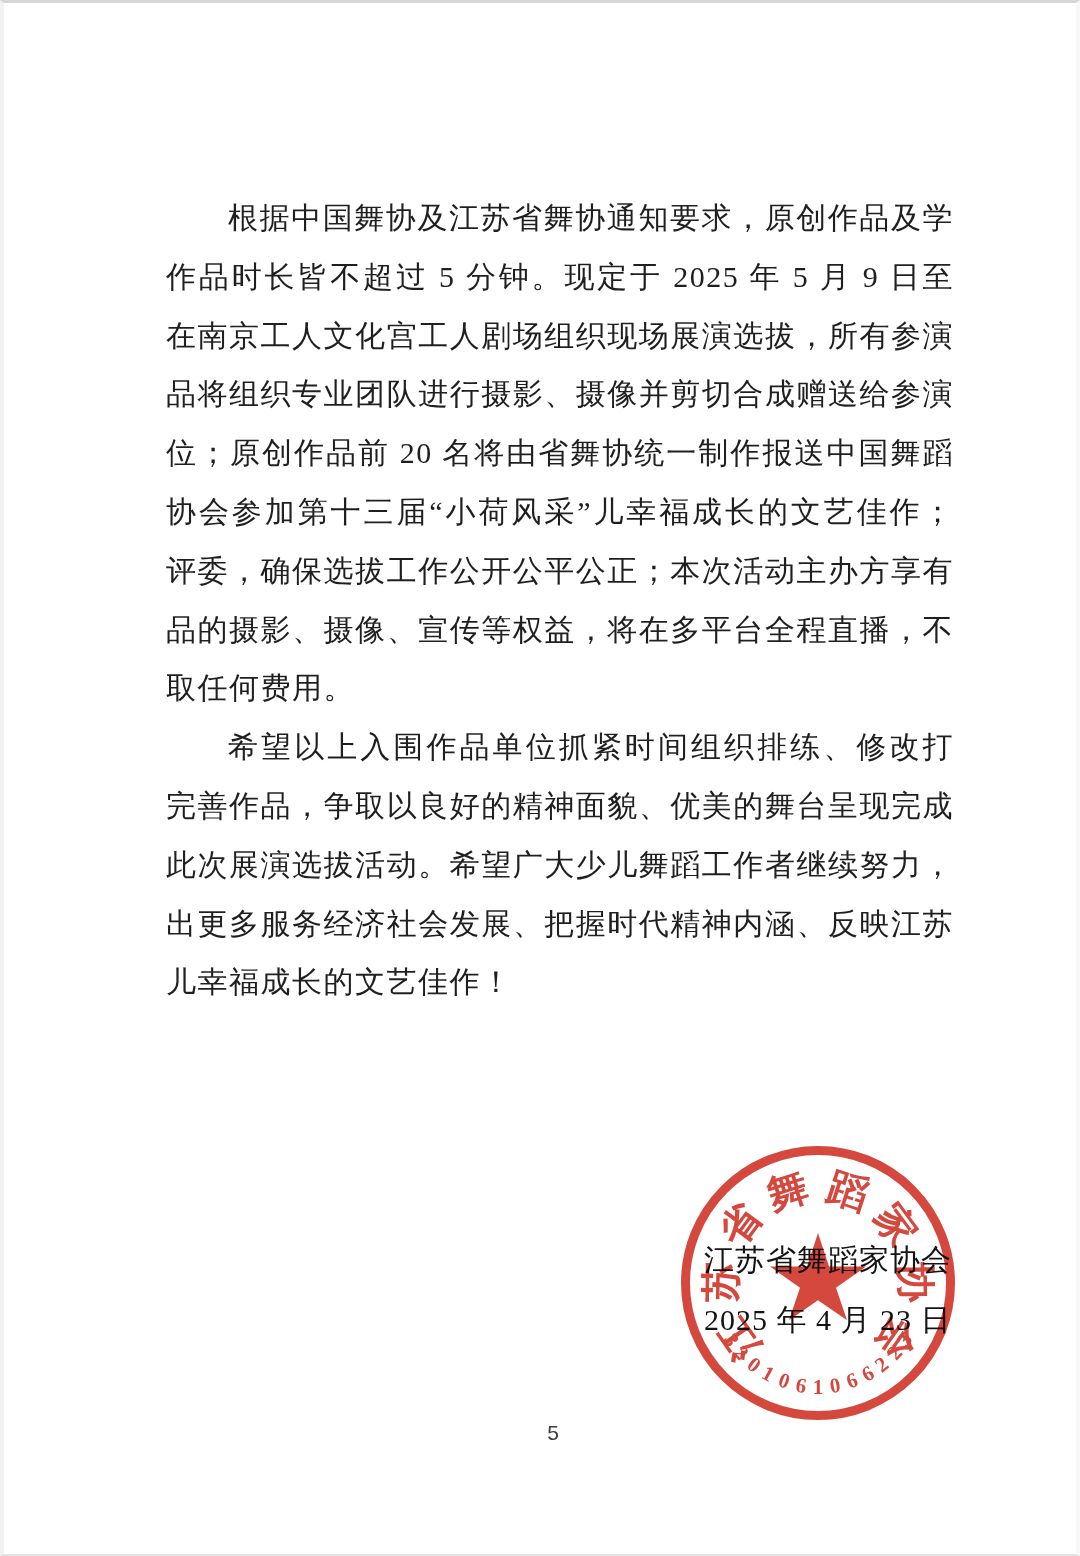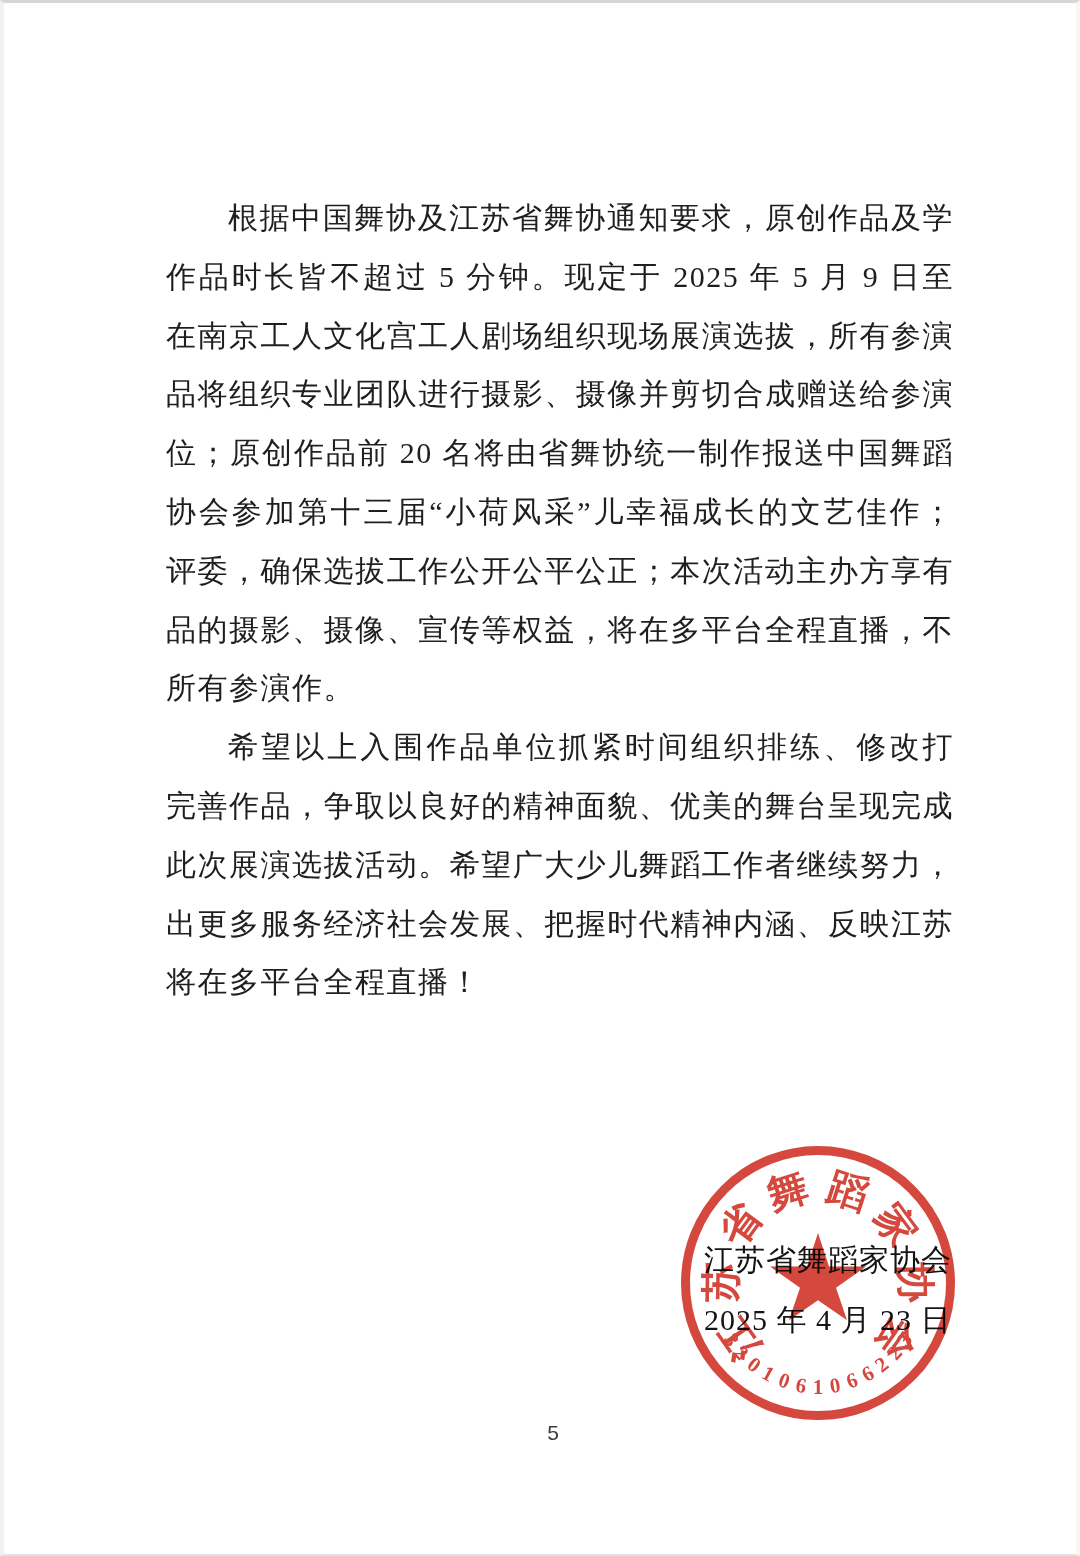--- a/index.html
+++ b/index.html
@@ -93,26 +93,26 @@
 
   <div class="body-text">
       <div class="line just ind">根据中国舞协及江苏省舞协通知要求，原创作品及学习</div>
       <div class="line just">作品时长皆不超过 5 分钟。现定于 2025 年 5 月 9 日至 11 日</div>
       <div class="line just">在南京工人文化宫工人剧场组织现场展演选拔，所有参演作</div>
       <div class="line just">品将组织专业团队进行摄影、摄像并剪切合成赠送给参演单</div>
       <div class="line just">位；原创作品前 20 名将由省舞协统一制作报送中国舞蹈家</div>
       <div class="line just">协会参加第十三届“小荷风采”儿幸福成长的文艺佳作；</div>
       <div class="line just">评委，确保选拔工作公开公平公正；本次活动主办方享有作</div>
       <div class="line just">品的摄影、摄像、宣传等权益，将在多平台全程直播，不收</div>
-      <div class="line">所有参演作。</div>
+      <div class="line">取任何费用。</div>
       <div class="line just ind">希望以上入围作品单位抓紧时间组织排练、修改打磨、</div>
       <div class="line just">完善作品，争取以良好的精神面貌、优美的舞台呈现完成好</div>
       <div class="line just">此次展演选拔活动。希望广大少儿舞蹈工作者继续努力，推</div>
       <div class="line just">出更多服务经济社会发展、把握时代精神内涵、反映江苏少</div>
-      <div class="line">将在多平台全程直播！</div>
+      <div class="line">儿幸福成长的文艺佳作！</div>
     </div>
 
   <div class="sig sig-name">江苏省舞蹈家协会</div>
   <div class="sig sig-date">2025 年 4 月 23 日</div>
 
   <div class="seal" style="--seal-color: #d13a2e;">
     <div class="seal-ring"></div>
     <div class="seal-star"></div>
   <span class="seal-arc-char" style="left: 57.5423px; top: 192.637px; transform: translate(-50%, -50%) rotate(-125deg);">江</span>
       <span class="seal-arc-char" style="left: 40.0075px; top: 135.791px; transform: translate(-50%, -50%) rotate(-89.2857deg);">苏</span>

